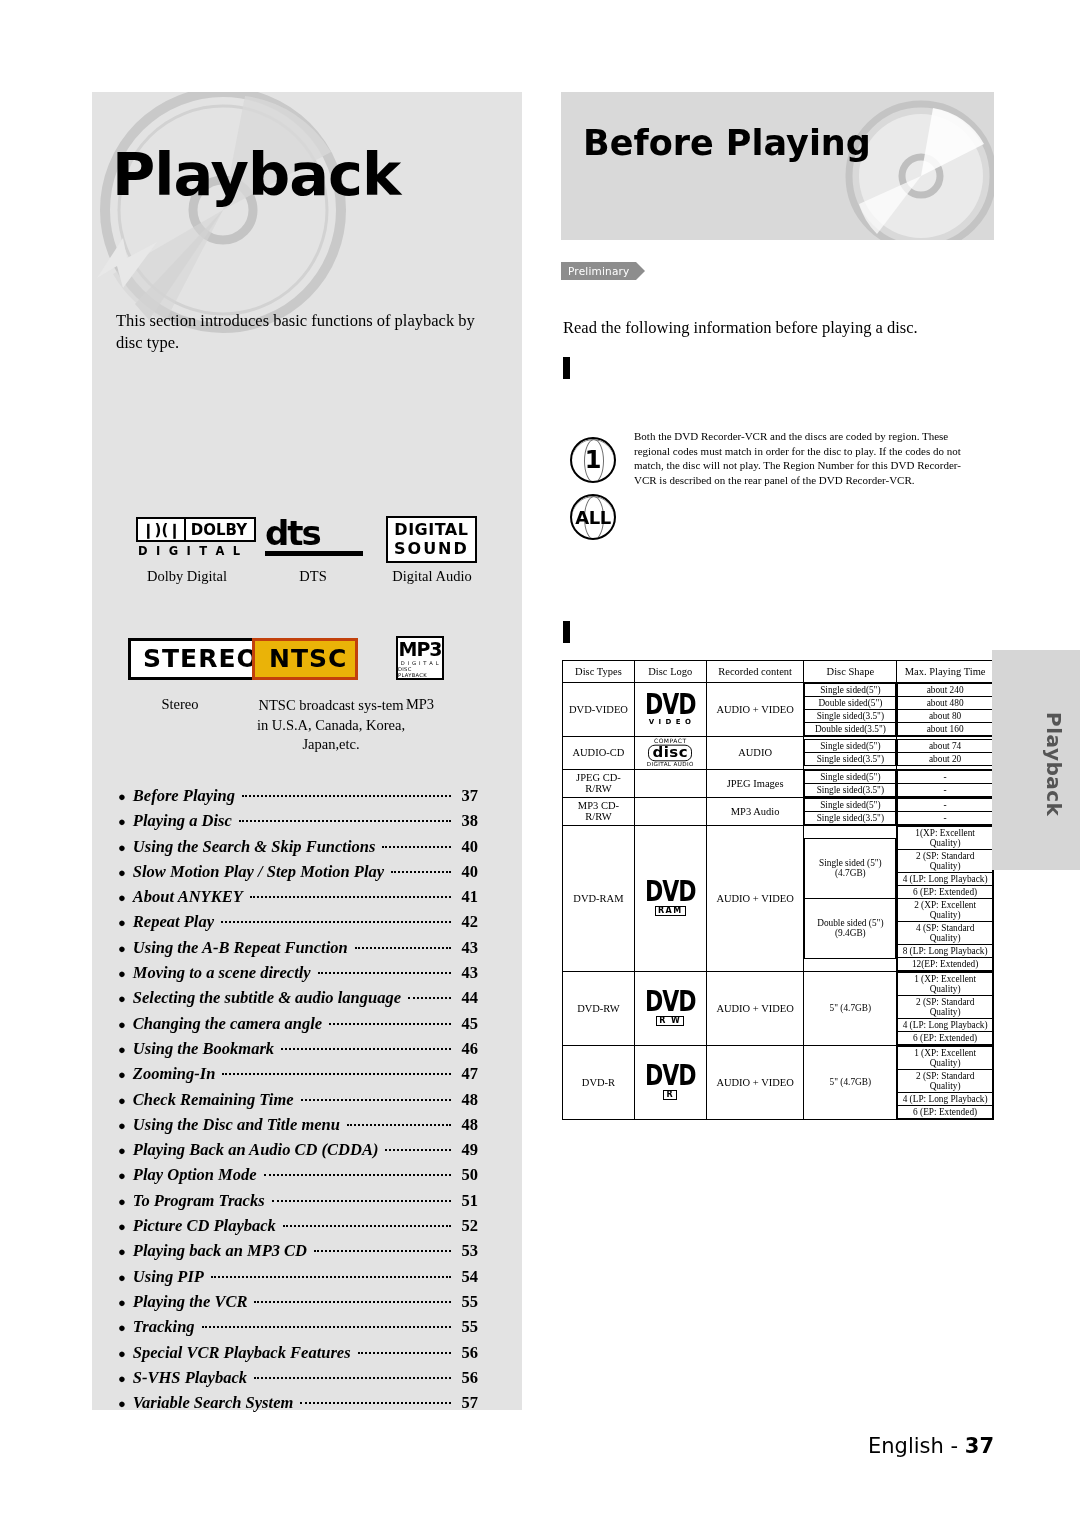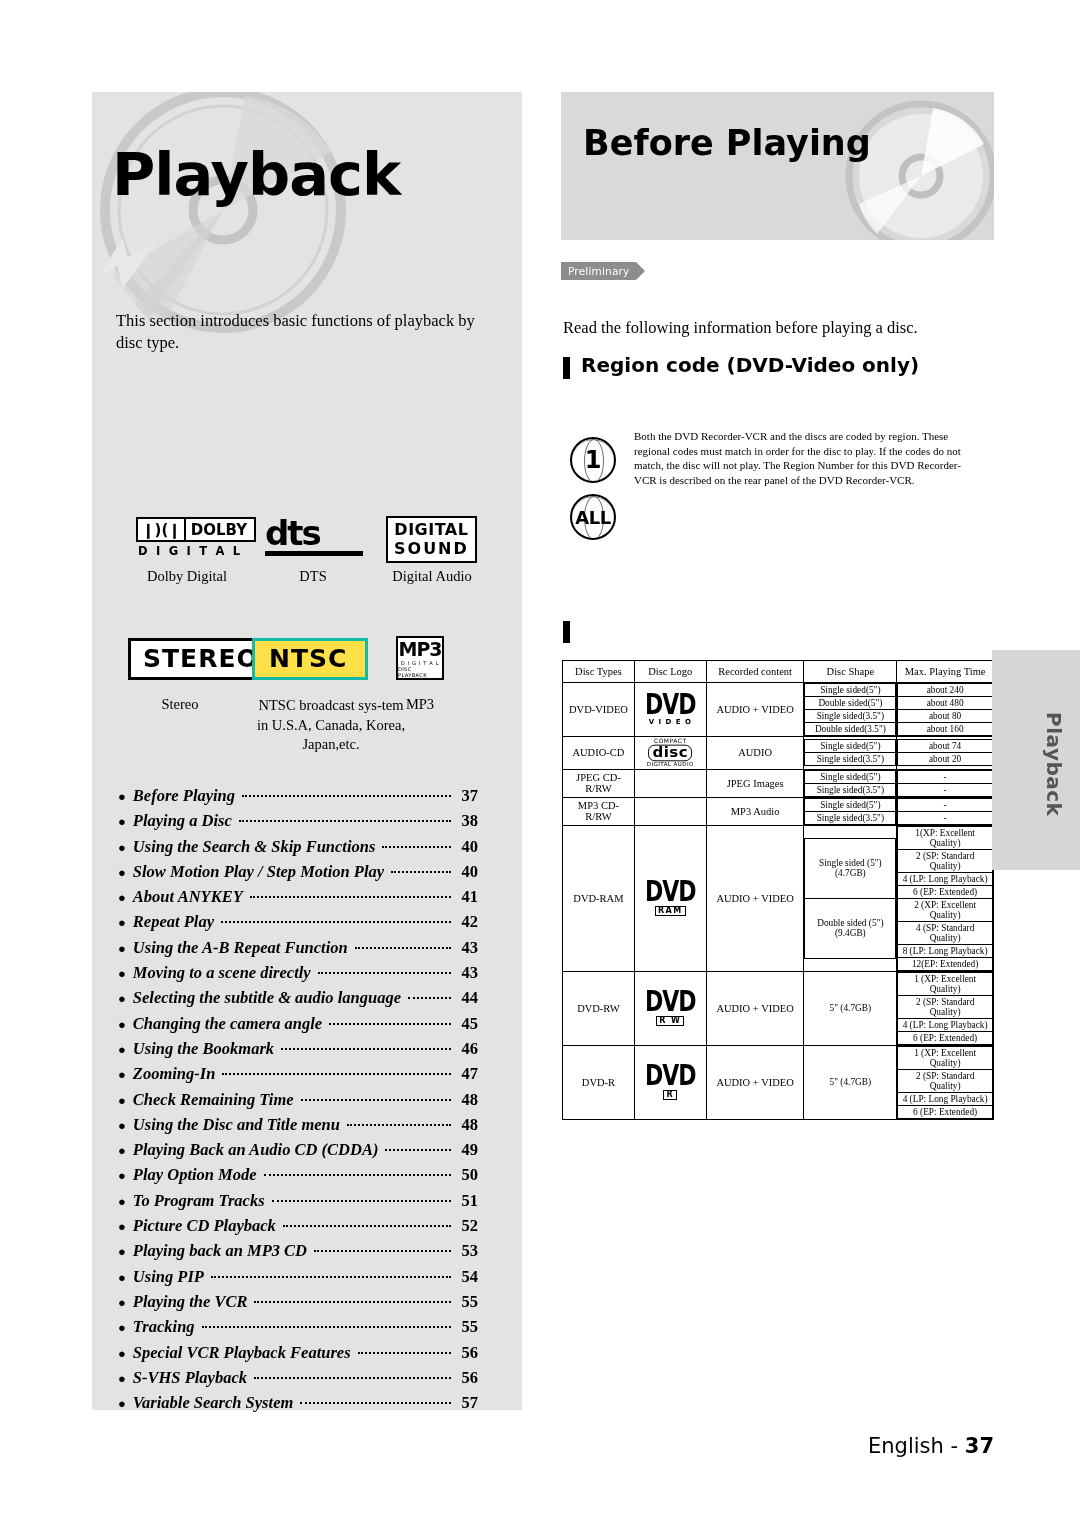--- a/index.html
+++ b/index.html
@@ -105,22 +105,22 @@
   
   #logo-stereo {
     position: absolute; left: 128px; top: 638px;
     border: 3px solid #000; background: #fff;
     padding: 3px 12px 4px 12px;
     font-family: "DejaVu Sans", sans-serif;
     font-weight: bold; font-size: 25px; letter-spacing: 1px;
   }
   #logo-ntsc {
     position: absolute; left: 252px; top: 638px;
-    border: 3px solid #14b8a6; background: #fde047;
-    padding: 3px 18px 4px 14px;
+    border: 3px solid #c2410c; background: #eab308;
+    padding: 3px 8px 4px 14px;
     font-family: "DejaVu Sans", sans-serif;
     font-weight: bold; font-size: 25px; letter-spacing: 1px;
   }
   #logo-mp3 {
     position: absolute; left: 396px; top: 636px;
     border: 2px solid #000; background: #fff;
     width: 48px; height: 44px;
     display: flex; flex-direction: column; align-items: center; justify-content: center;
   }
   .mp3-top { font-family: "DejaVu Sans", sans-serif; font-weight: bold; font-size: 19px; letter-spacing: -1px; }
@@ -544,21 +544,20 @@
 <div id="right-header-title">Before Playing</div>
 
 <div id="preliminary-tag">
   <span class="tag-body">Preliminary</span>
   <span class="tag-arrow"></span>
 </div>
 <div id="read-following">Read the following information before playing a disc.</div>
 
 <div class="section-head" id="sec-region">
   <div class="section-bar"></div>
-  <div class="section-title">Region code (DVD-Video only)</div>
 </div>
 
 <div class="globe" id="globe-1">
   <span>1</span>
 </div>
 <div class="globe" id="globe-all">
   <span>ALL</span>
 </div>
 <div id="region-body">Both the DVD Recorder-VCR and the discs are coded by region. These regional codes must match in order for the disc to play. If the codes do not match, the disc will not play. The Region Number for this DVD Recorder-VCR is described on the rear panel of the DVD Recorder-VCR.</div>
 

